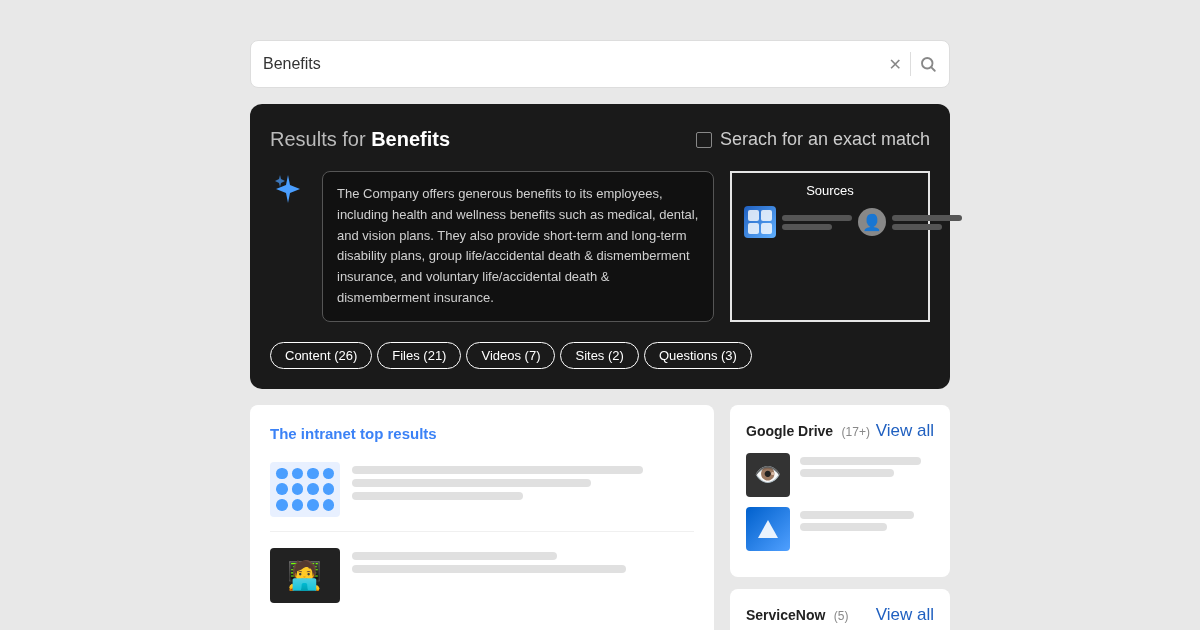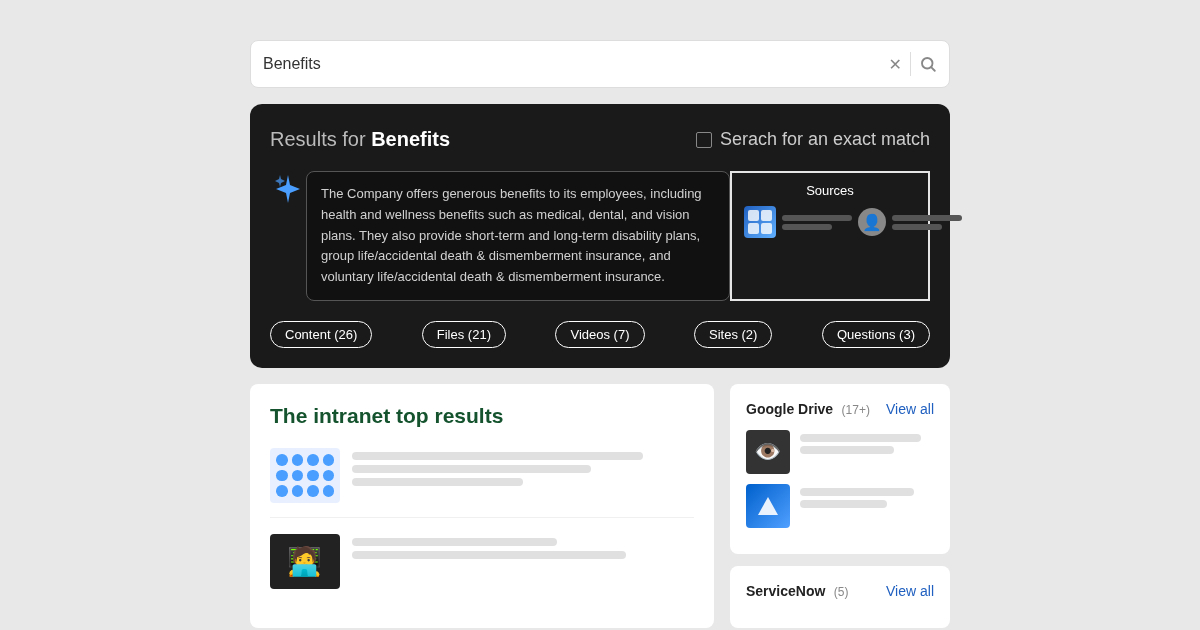--- a/index.html
+++ b/index.html
@@ -92,20 +92,21 @@
     .exact-match-checkbox {
       width: 16px;
       height: 16px;
       border: 1.5px solid #888;
       background: transparent;
       border-radius: 2px;
     }
 
     .ai-content-row {
       display: flex;
+      gap: 16px;
       margin-bottom: 20px;
     }
     .sparkle {
       width: 36px;
       height: 36px;
       color: #4a9eff;
     }
     .ai-text {
       flex: 1;
       font-size: 13px;
@@ -173,23 +174,22 @@
       background: #888;
       display: flex;
       align-items: center;
       justify-content: center;
       font-size: 16px;
     }
 
     
     .filter-tabs {
       display: flex;
-      gap: 14px;
+      gap: 5px;
       flex-wrap: wrap;
-      justify-content: space-between;
     }
     .filter-tab {
       border: 1.5px solid #fff;
       border-radius: 20px;
       padding: 5px 14px;
       font-size: 13px;
       color: #fff;
       background: transparent;
       cursor: pointer;
       white-space: nowrap;
@@ -205,23 +205,23 @@
     .intranet-panel {
       flex: 1;
       background: #fff;
       border-radius: 8px;
       padding: 20px;
       display: flex;
       flex-direction: column;
       gap: 16px;
     }
     .panel-title {
-      font-size: 21px;
+      font-size: 15px;
       font-weight: 600;
-      color: #14532d;
+      color: #3b82f6;
       margin-bottom: 4px;
     }
     .result-item {
       display: flex;
       gap: 12px;
       align-items: flex-start;
       padding-bottom: 14px;
       border-bottom: 1px solid #f0f0f0;
     }
     .result-item:last-child { border-bottom: none; }
@@ -289,21 +289,21 @@
       font-size: 14px;
       font-weight: 600;
       color: #222;
     }
     .source-count {
       font-size: 12px;
       color: #888;
       margin-left: 4px;
     }
     .view-all-link {
-      font-size: 14px;
+      font-size: 17px;
       color: #2060c0;
       text-decoration: none;
       cursor: pointer;
     }
     .source-result-item {
       display: flex;
       gap: 10px;
       align-items: flex-start;
       margin-bottom: 10px;
     }

